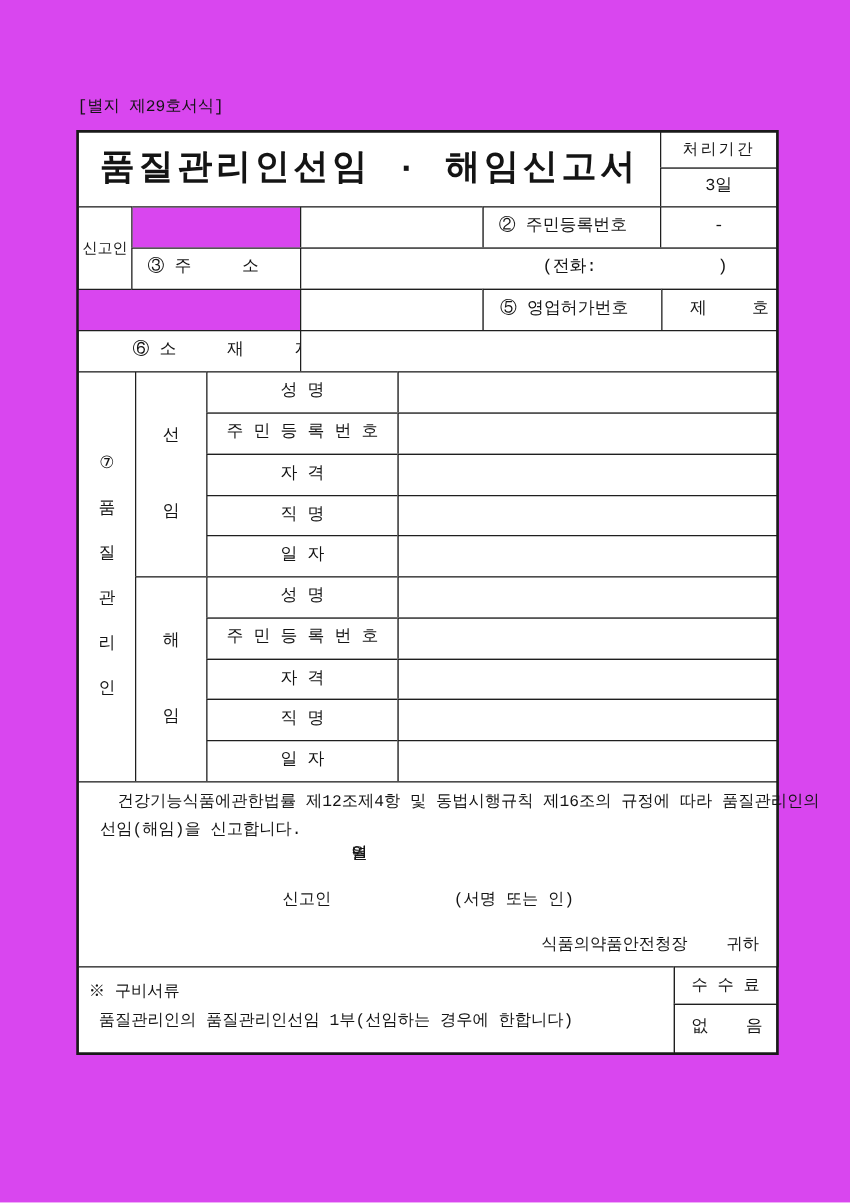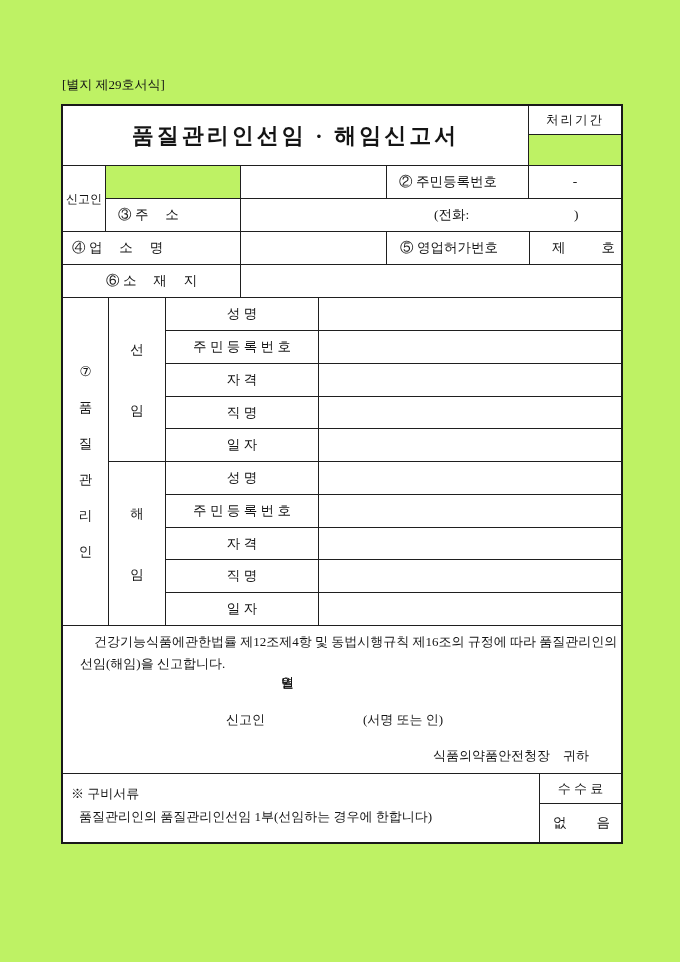--- a/index.html
+++ b/index.html
@@ -1,64 +1,64 @@
 <!DOCTYPE html>
 <html><head>
 <meta charset="utf-8">
 <style>
   html,body{margin:0;padding:0;background:#fff;}
   .page{
-    position:relative;width:680px;height:962px;background:#bef264;
-    font-family:Liberation Serif, serif;
+    position:relative;width:680px;height:962px;background:#d946ef;
+    font-family:Liberation Mono, monospace;
     color:#141414;overflow:hidden;
   }
   .cell{
     position:absolute;box-sizing:border-box;border:1px solid #1f1f1f;
     display:flex;align-items:center;background:#fff;
     font-size:13.5px;line-height:1;white-space:pre;
   }
   .center{justify-content:center;}
   .frame{
     position:absolute;box-sizing:border-box;border:2px solid #1a1a1a;
     pointer-events:none;background:transparent;z-index:5;
   }
   .doc-ref{position:absolute;left:62px;top:76px;font-size:13px;white-space:pre;}
-  .title-cell{font-size:22px;font-weight:bold;letter-spacing:3px;justify-content:center;}
+  .title-cell{font-size:28px;font-weight:bold;letter-spacing:3px;justify-content:center;}
   .small{font-size:12.5px;letter-spacing:2px;}
   .padlab{padding-left:12px;}
   .padlab2{padding-left:9px;}
   .vstack{flex-direction:column;justify-content:center;text-align:center;white-space:pre-line;}
   .qm-root{line-height:36px;font-size:13.5px;}
   .two-gap{line-height:61px;font-size:13.5px;}
   .between{justify-content:space-between;}
   .statement span{position:absolute;white-space:pre;font-size:13px;}
   .docsbox span{position:absolute;white-space:pre;font-size:13px;}
   .daterow{position:absolute;display:flex;gap:40px;font-size:13px;}
 </style>
 </head>
 <body>
 
 <div class="page">
 
   <div class="doc-ref">[별지 제29호서식]</div>
 
   <div class="cell title-cell" style="left:62px;top:105px;width:467px;height:61px;">품질관리인선임 · 해임신고서</div>
   <div class="cell center small" style="left:528px;top:105px;width:94px;height:30px;">처리기간</div>
+  <div class="cell center" style="left:528px;top:134px;width:94px;height:32px;">3일</div>
 
   <div class="cell center" style="left:62px;top:165px;width:44px;height:67px;font-size:12px;">신고인</div>
   <div class="cell" style="left:240px;top:165px;width:147px;height:34px;"></div>
   <div class="cell padlab" style="left:386px;top:165px;width:143px;height:34px;">② 주민등록번호</div>
   <div class="cell center" style="left:528px;top:165px;width:94px;height:34px;">-</div>
   <div class="cell padlab" style="left:105px;top:198px;width:136px;height:34px;">③ 주     소</div>
   <div class="cell" style="left:240px;top:198px;width:382px;height:34px;">
     <span style="position:absolute;left:193px;">(전화:</span>
     <span style="position:absolute;left:333px;">)</span>
   </div>
 
-  <div class="cell padlab2" style="left:62px;top:231px;width:179px;height:34px;">④ 업     소     명</div>
   <div class="cell" style="left:240px;top:231px;width:147px;height:34px;"></div>
   <div class="cell" style="left:386px;top:231px;width:144px;height:34px;padding-left:13px;">⑤ 영업허가번호</div>
   <div class="cell between" style="left:529px;top:231px;width:93px;height:34px;padding:0 6px 0 22px;">
     <span>제</span>
     <span>호</span>
   </div>
   <div class="cell padlab2" style="left:62px;top:264px;width:179px;height:34px;padding-left:43px;">⑥ 소     재     지</div>
   <div class="cell" style="left:240px;top:264px;width:382px;height:34px;"></div>
 
   <div class="cell center vstack qm-root" style="left:62px;top:297px;width:47px;height:329px;">⑦

